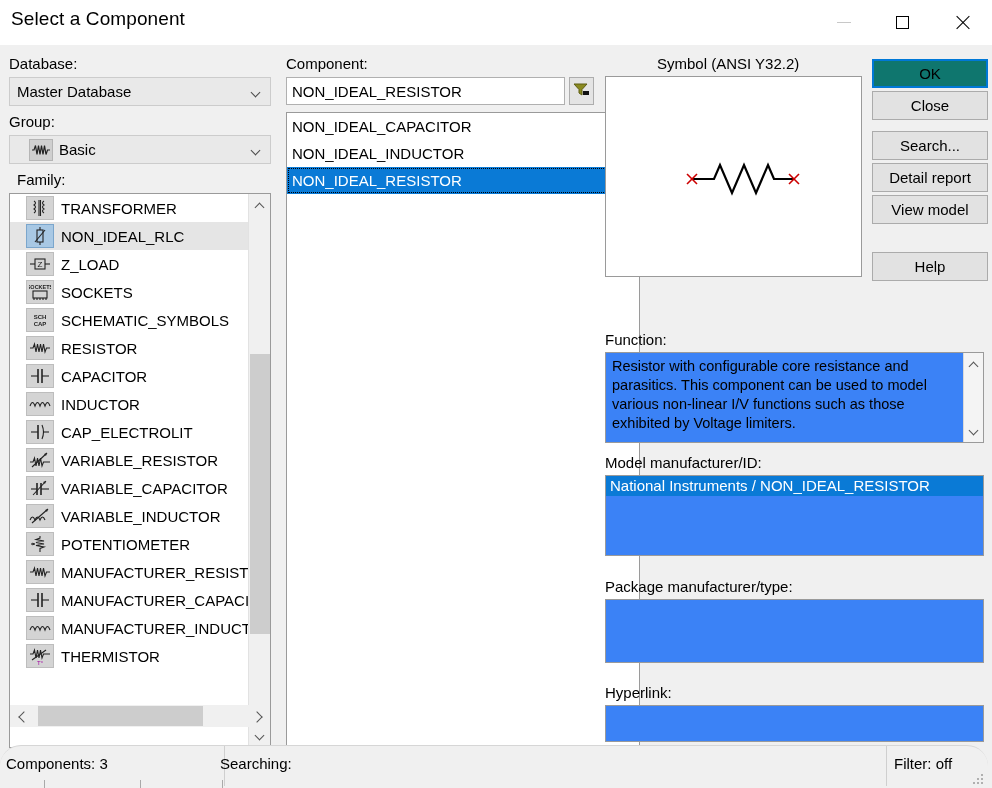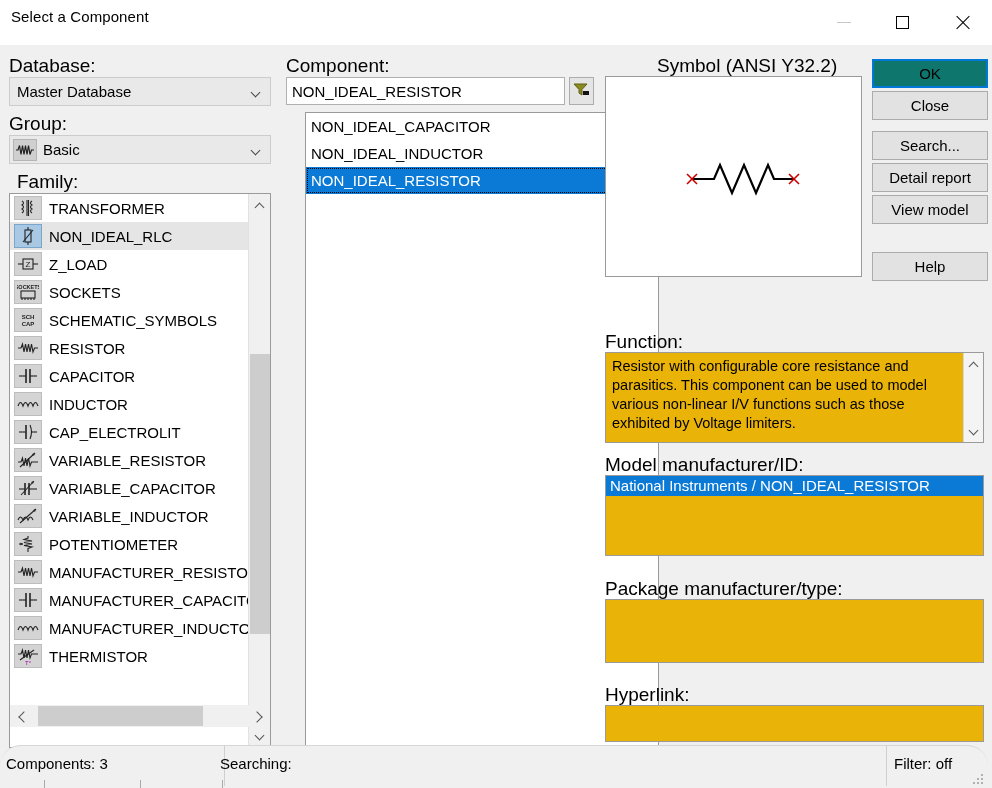--- a/index.html
+++ b/index.html
@@ -6,49 +6,49 @@
   body{
     width:992px;height:788px;overflow:hidden;
     font-family:"Liberation Sans","DejaVu Sans",sans-serif;
     font-size:15px;color:#1a1a1a;background:#ffffff;
     -webkit-font-smoothing:antialiased;
   }
   .win{position:relative;width:992px;height:788px;background:#f0f0f0;}
 
   
   .titlebar{position:absolute;left:0;top:0;width:992px;height:45px;background:#ffffff;}
-  .title-text{position:absolute;left:11px;top:8px;font-size:15px;color:#000;letter-spacing:.1px;}
+  .title-text{position:absolute;left:11px;top:8px;font-size:19px;color:#000;letter-spacing:.1px;}
   .wbtns{position:absolute;right:0;top:0;height:45px;display:flex;}
   .wbtn{width:46px;height:45px;display:flex;align-items:center;justify-content:center;background:transparent;}
   .wbtn .min-g{width:14px;height:1px;background:#c8c8c8;display:block;}
   .wbtn .max-g{width:13px;height:13px;border:1px solid #000;display:block;box-sizing:border-box;}
   .wbtn .cls-g{position:relative;width:15px;height:15px;display:block;}
   .wbtn .cls-g:before,.wbtn .cls-g:after{content:"";position:absolute;left:-1px;top:7px;width:18px;height:1px;background:#000;}
   .wbtn .cls-g:before{transform:rotate(45deg);}
   .wbtn .cls-g:after{transform:rotate(-45deg);}
   .wbtn.close-b{width:60px;}
   .wbtn.max-b{width:60px;}
   .wbtn.min-b{width:56px;}
 
   
   .client{position:absolute;left:0;top:45px;width:992px;height:700px;background:#f0f0f0;}
 
-  .lbl{position:absolute;font-size:19px;color:#000;white-space:nowrap;}
+  .lbl{position:absolute;font-size:15px;color:#000;white-space:nowrap;}
 
   
   .combo{position:absolute;background:#e9e9e9;border:1px solid #cccccc;box-sizing:border-box;display:flex;align-items:center;}
   .combo .ctext{font-size:15px;color:#000;padding-left:7px;white-space:nowrap;overflow:hidden;}
   .combo .chev{position:absolute;right:9px;top:50%;margin-top:-3px;width:9px;height:9px;}
   .combo .chev:before{content:"";position:absolute;left:0;top:0;width:6px;height:6px;border-right:1.4px solid #4a4a4a;border-bottom:1.4px solid #4a4a4a;transform:rotate(45deg);}
   .grp-icon{width:24px;height:22px;margin-left:3px;background:#cfcfcf;border:1px solid #b5b5b5;box-sizing:border-box;display:flex;align-items:center;justify-content:center;}
 
   
   .famwrap{position:absolute;background:#ffffff;border:1px solid #9a9a9a;box-sizing:border-box;overflow:hidden;}
   .famlist{position:absolute;left:0;top:0;width:239px;height:100%;overflow:hidden;}
-  .fitem{height:28px;display:flex;align-items:center;padding-left:4px;white-space:nowrap;}
+  .fitem{height:28px;display:flex;align-items:center;padding-left:16px;white-space:nowrap;}
   .fitem.sel{background:#e5e5e5;}
   .ficon{width:28px;height:24px;flex:none;background:#d4d4d4;border:1px solid #bdbdbd;box-sizing:border-box;margin-right:7px;display:flex;align-items:center;justify-content:center;overflow:hidden;}
   .fitem.sel .ficon{background:#a8c8e4;border-color:#7ba6cc;}
   .ftext{font-size:15px;color:#000;}
 
   
   .vsb{position:absolute;right:0;top:0;width:22px;height:100%;background:#f0f0f0;border-left:1px solid #e2e2e2;box-sizing:border-box;}
   .sbar-btn{width:22px;height:22px;display:flex;align-items:center;justify-content:center;}
   .chev-up,.chev-dn{width:9px;height:9px;position:relative;}
   .chev-up:before{content:"";position:absolute;left:0;top:3px;width:6px;height:6px;border-left:1.6px solid #555;border-top:1.6px solid #555;transform:rotate(45deg);}
@@ -71,21 +71,21 @@
 
   
   .sympanel{position:absolute;background:#ffffff;border:1px solid #9a9a9a;box-sizing:border-box;}
 
   
   .btn{position:absolute;background:#e2e2e2;border:1px solid #ababab;box-sizing:border-box;
        display:flex;align-items:center;justify-content:center;font-size:15px;color:#000;}
   .btn.primary{border:2px solid #0078d7;background:#0f766e;}
 
   
-  .robox{position:absolute;background:#eab308;border:1px solid #9a9a9a;box-sizing:border-box;overflow:hidden;}
+  .robox{position:absolute;background:#3b82f6;border:1px solid #9a9a9a;box-sizing:border-box;overflow:hidden;}
   .fn-text{padding:4px 6px 0 6px;font-size:14.5px;line-height:19px;color:#000;width:352px;}
   .mm-row{background:#0a7ad6;color:#ffffff;font-size:15px;padding:1px 0 2px 4px;white-space:nowrap;}
   .mini-vsb{position:absolute;right:0;top:0;width:20px;height:100%;background:#f4f4f4;border-left:1px solid #d9d9d9;box-sizing:border-box;}
 
   
   .statusbar{position:absolute;left:0;top:745px;width:988px;height:43px;background:#f0f0f0;border-top:1px solid #d6d6d6;border-radius:21px;}
   .scell{position:absolute;top:9px;font-size:15px;color:#000;white-space:nowrap;}
   .sdiv{position:absolute;top:0px;width:1px;height:40px;background:#cfcfcf;}
   .sdiv2{position:absolute;top:34px;width:1px;height:9px;background:#a9a9a9;}
   .grip{position:absolute;right:3px;bottom:3px;width:12px;height:12px;}
@@ -113,21 +113,21 @@
 
   <div class="client">
 
     <div class="lbl" style="left:9px;top:10px;">Database:</div>
     <div class="combo" style="left:9px;top:32px;width:262px;height:29px;">
       <span class="ctext">Master Database</span>
       <span class="chev"></span>
     </div>
 
     <div class="lbl" style="left:9px;top:68px;">Group:</div>
-    <div class="combo" style="left:9px;top:90px;width:262px;height:29px;">
+    <div class="combo" style="left:9px;top:90px;width:262px;height:29px;padding-left:16px;">
       <span class="grp-icon">
         <svg width="20" height="14" viewBox="0 0 20 14">
             <polyline points="1,7 3,7 4.5,2.5 6,11.5 7.5,2.5 9,11.5 10.5,2.5 12,11.5 13.5,2.5 15,11.5 16.5,7 19,7" fill="none" stroke="#222" stroke-width="1.2"></polyline>
           </svg>
       </span>
       <span class="ctext" style="padding-left:6px;">Basic</span>
       <span class="chev"></span>
     </div>
 
     <div class="lbl" style="left:17px;top:126px;">Family:</div>
@@ -330,21 +330,21 @@
     <div class="tfield" style="left:286px;top:32px;width:279px;height:28px;">NON_IDEAL_RESISTOR</div>
     <div class="filterbtn" style="left:569px;top:32px;width:25px;height:28px;">
       <span>
         <svg width="17" height="15" viewBox="0 0 17 15">
           <polygon points="1,2 14,2 9,7.5 9,13 6,11 6,7.5" fill="#8a8a20" stroke="#5e5e14" stroke-width="1"></polygon>
           <rect x="10" y="9" width="6" height="4" fill="#111"></rect>
         </svg>
       </span>
     </div>
 
-    <div class="complist" style="left:286px;top:67px;width:354px;height:636px;margin-left:19px;">
+    <div class="complist" style="left:286px;top:67px;width:354px;height:636px;">
       <div id="complist">
           <div class="citem">NON_IDEAL_CAPACITOR</div>
           <div class="citem">NON_IDEAL_INDUCTOR</div>
           <div class="citem sel">NON_IDEAL_RESISTOR</div>
         </div>
     </div>
 
     <div class="lbl" style="left:657px;top:10px;">Symbol (ANSI Y32.2)</div>
     <div class="sympanel" style="left:605px;top:31px;width:257px;height:201px;">
       <svg width="257" height="201" viewBox="0 0 257 201">

